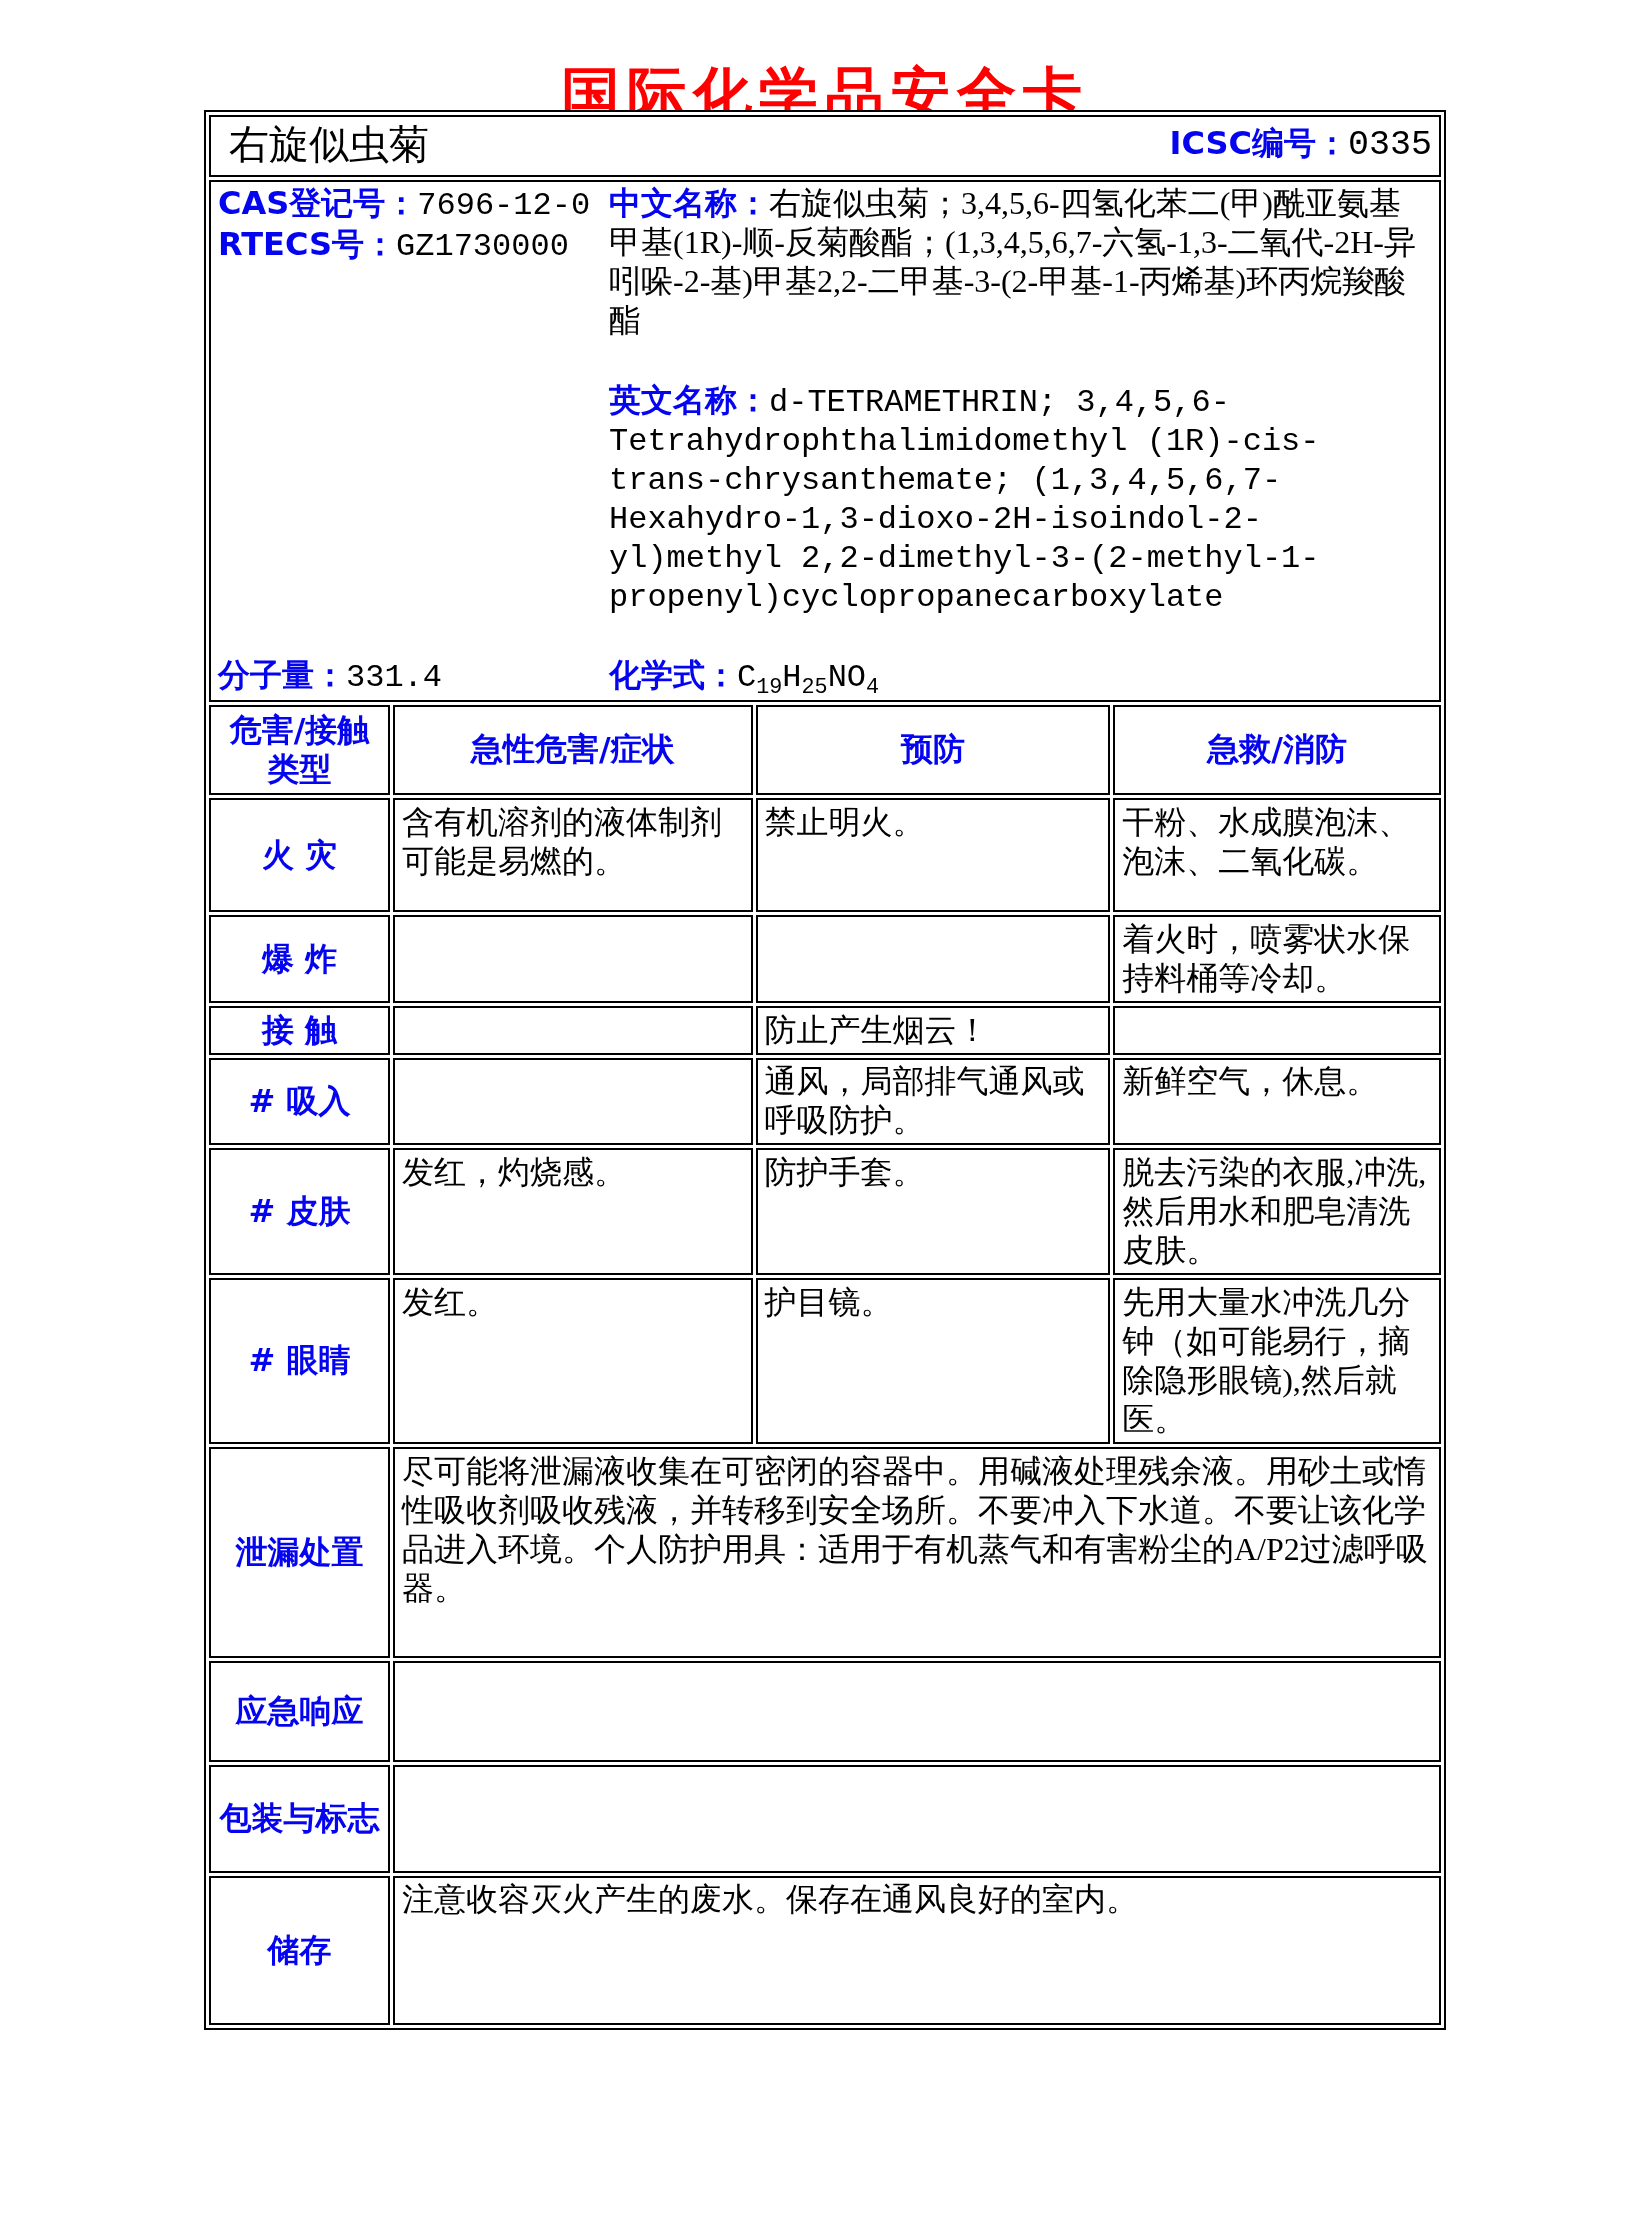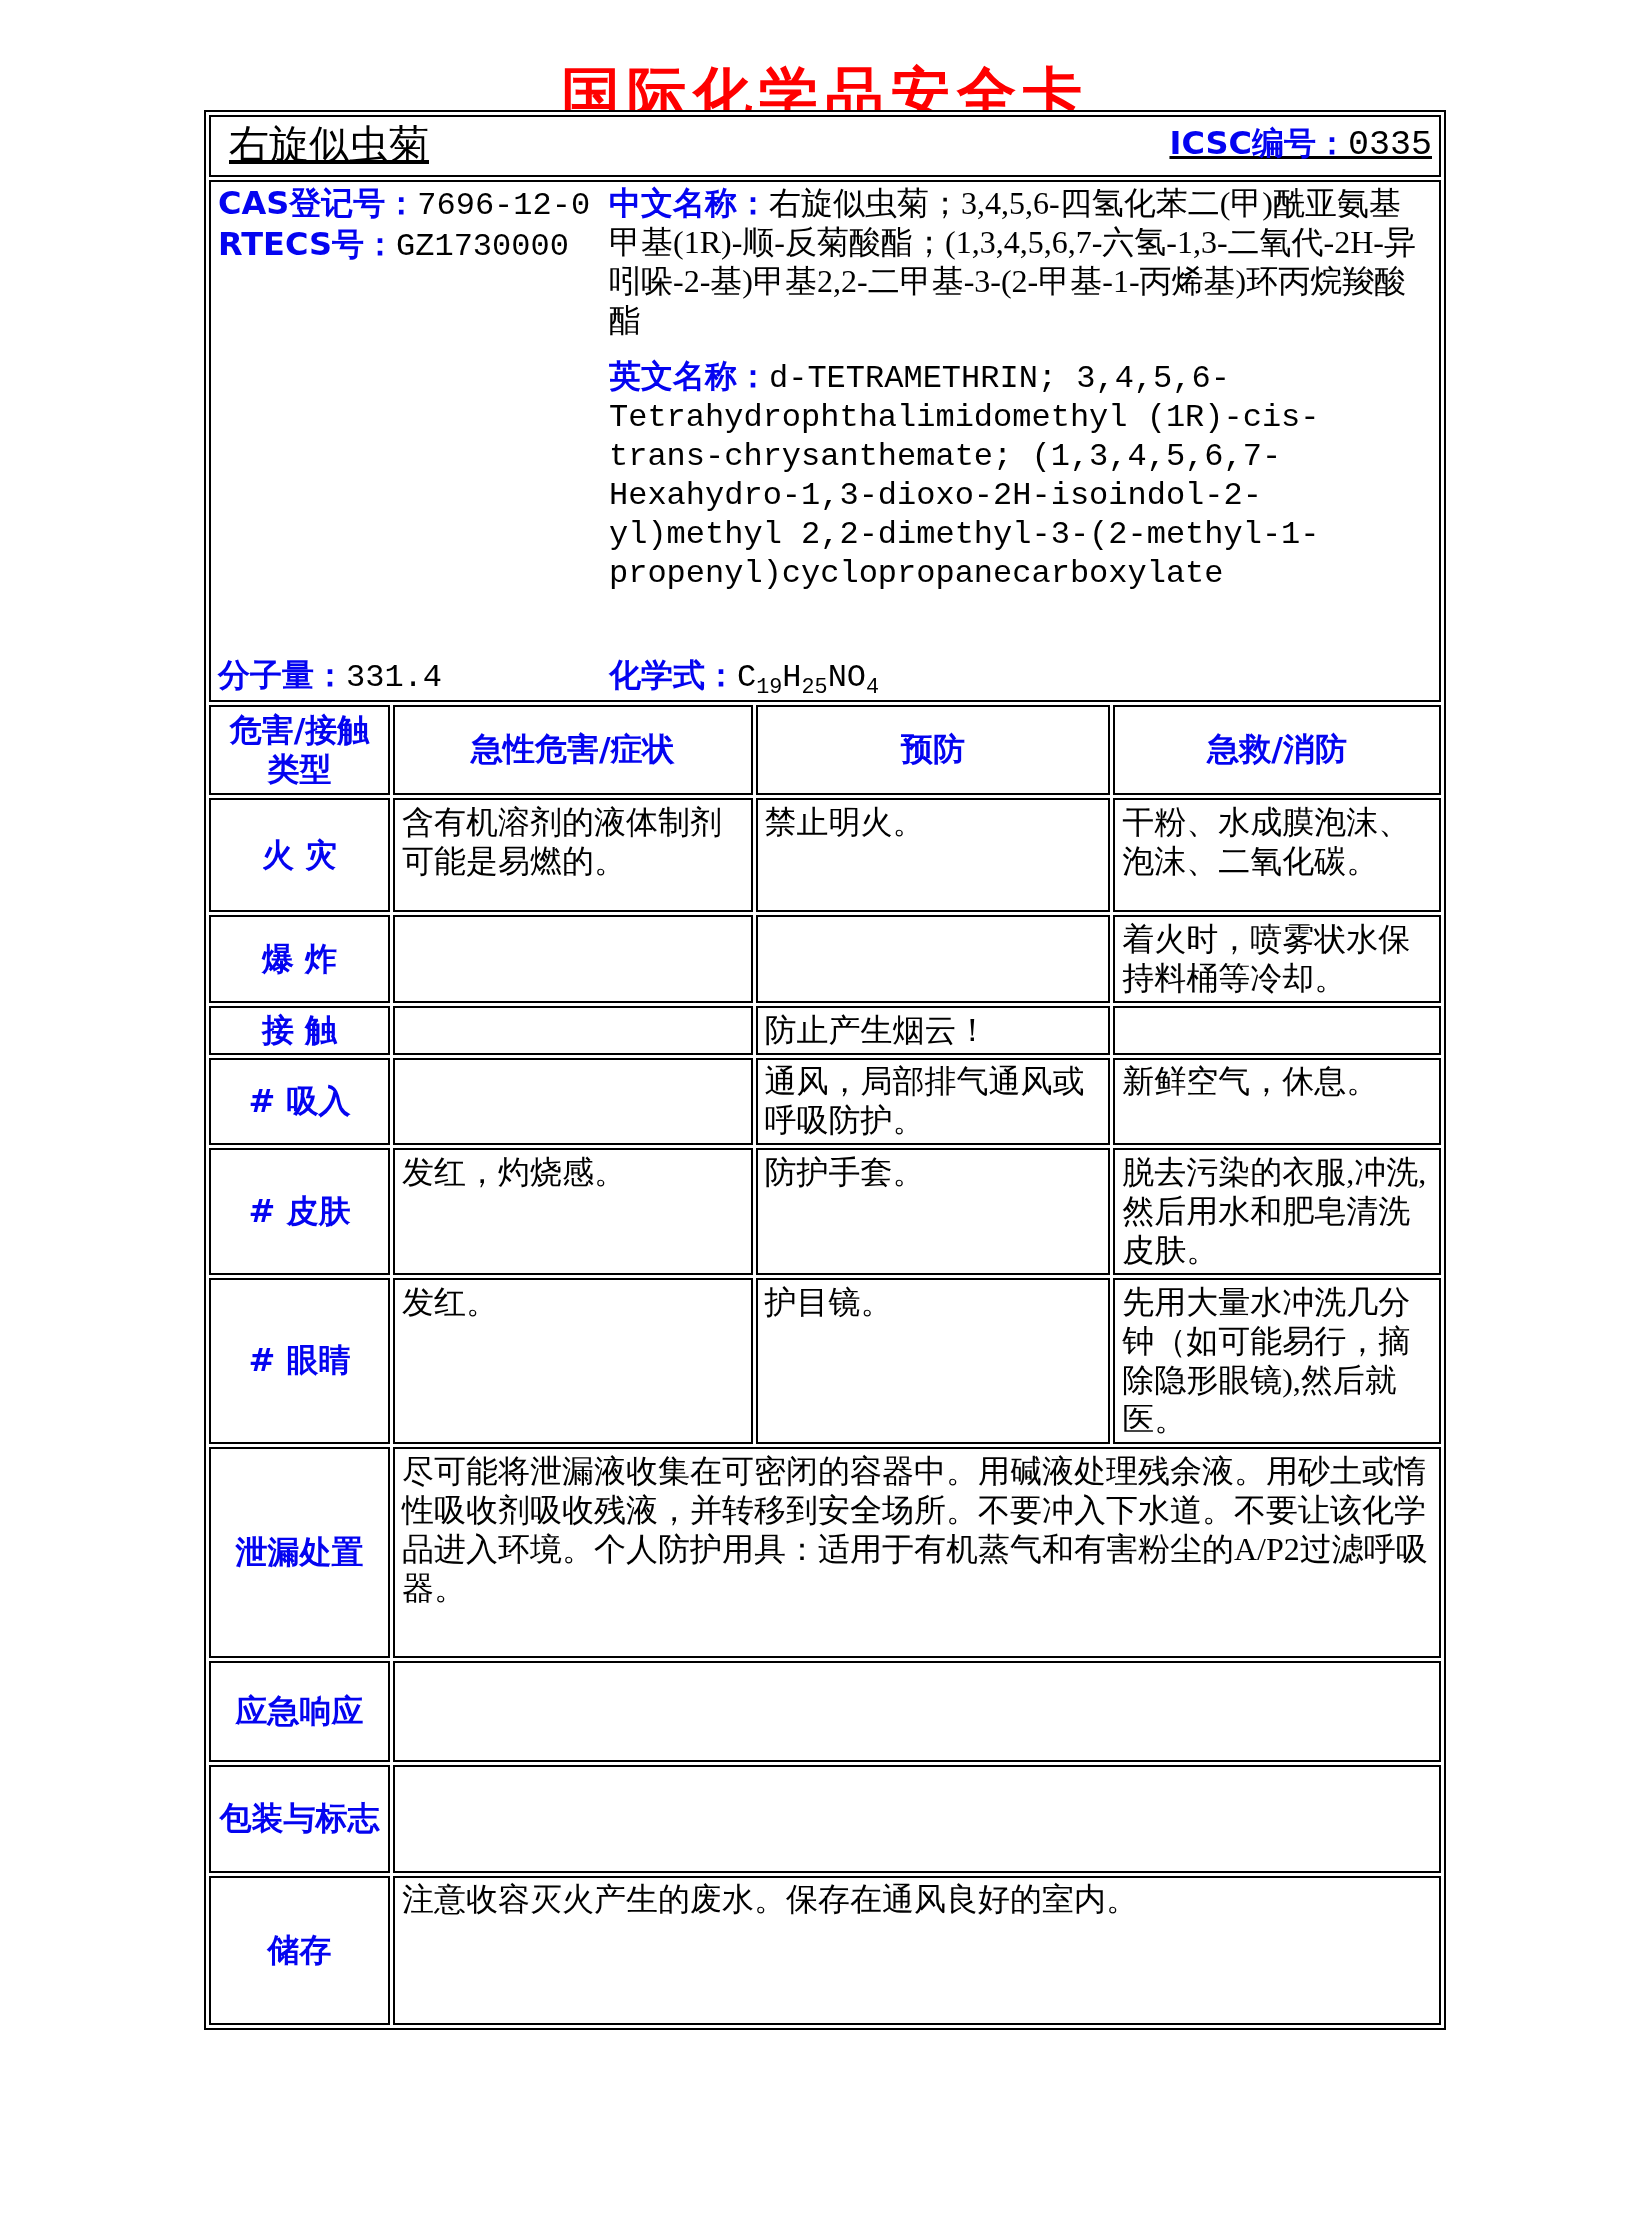--- a/index.html
+++ b/index.html
@@ -23,31 +23,31 @@
   td { border:2.1px solid #000; vertical-align:top; padding:2.8px 7px;
        font-size:32px; line-height:1.22; word-break:break-word; }
   .blab {
     color:#0404f0; font-weight:bold;
     font-family:"DejaVu Sans","Liberation Sans",sans-serif;
   }
   .latin { font-family:"Liberation Mono","DejaVu Sans Mono",monospace; }
   sub { font-size:68%; line-height:0; }
   
   .name-row { height:52px; vertical-align:middle; }
-  .name-flex { display:flex; justify-content:space-between; align-items:center;text-decoration:underline; }
+  .name-flex { display:flex; justify-content:space-between; align-items:center; }
   .chem-name { font-size:40px; padding-left:11px; }
   .icsc-no-wrap { font-size:32px; white-space:nowrap;margin-left:48px; }
   .icsc-no-wrap .num { font-size:35px; }
   
   .info-row { height:513px; }
   .info-flex { display:flex; height:100%; align-items:stretch; }
   .info-left { width:391px; flex-shrink:0; display:flex; flex-direction:column; }
   .info-right { flex:1; display:flex; flex-direction:column; padding-right:2.8px; }
   .mw-line, .formula-line { margin-top:auto; }
-  .en-para { margin-top:16px; }
+  .en-para { margin-top:40px; }
   
   .hcell {
     color:#0404f0; font-weight:bold; text-align:center; vertical-align:middle;
     font-family:"DejaVu Sans","Liberation Sans",sans-serif;
     white-space:pre-line; font-size:32px;
   }
   .h-header { height:80px; }
   .r-fire      { height:105px; }
   .r-explosion { height:78px; }
   .r-contact   { height:36px;  }

